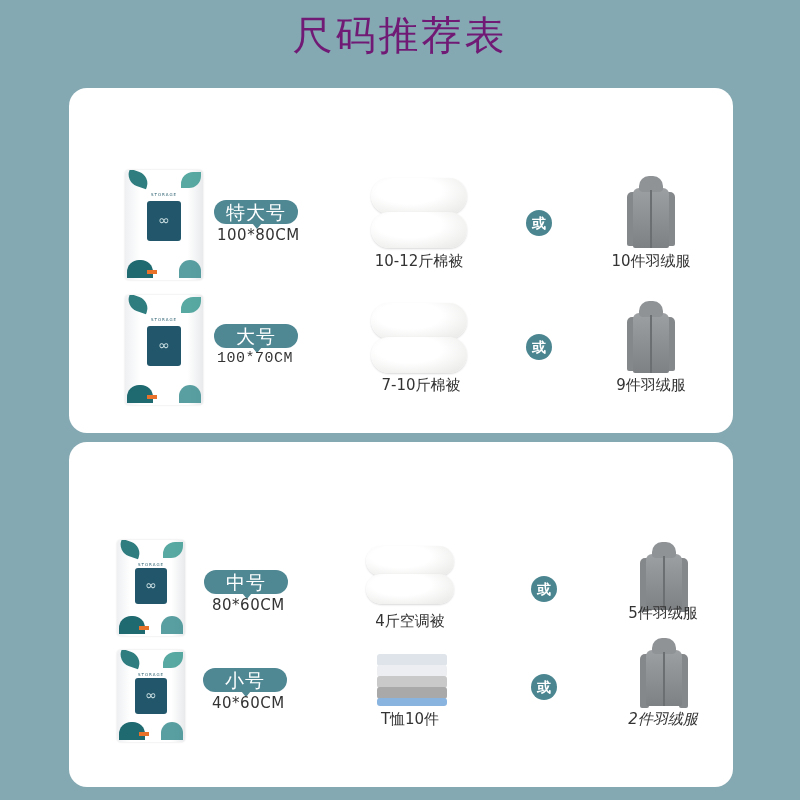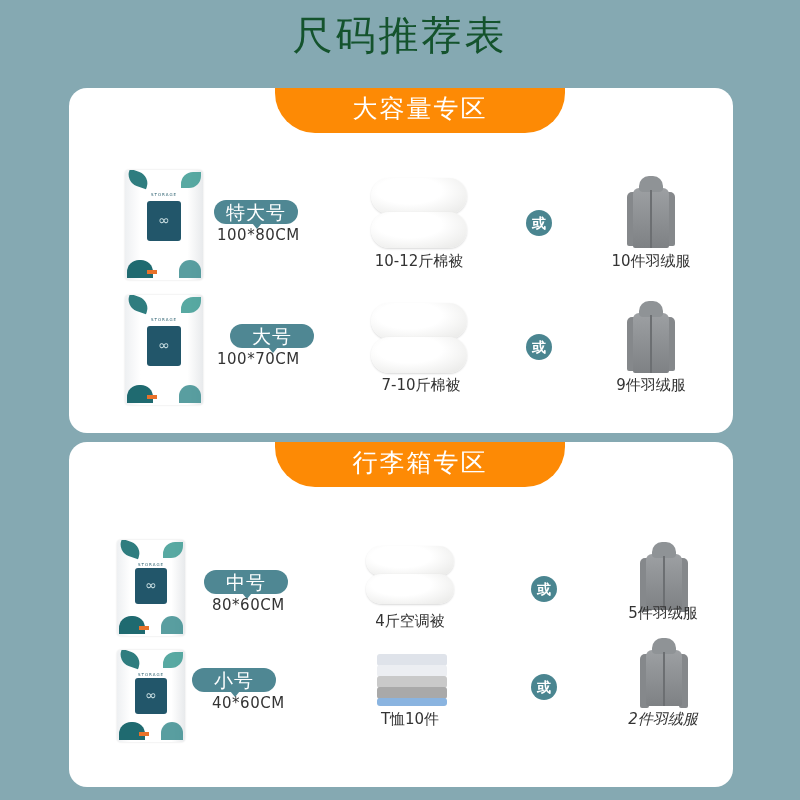--- a/index.html
+++ b/index.html
@@ -4,21 +4,21 @@
   <style>
     * { box-sizing: border-box; margin: 0; padding: 0; }
     html, body { width: 800px; height: 800px; overflow: hidden; }
     body {
       background: #85a9b2;
       font-family: "DejaVu Sans", "Liberation Sans", sans-serif;
       position: relative;
     }
     .page-title {
       position: absolute; top: 8px; left: 0; width: 800px;
-      text-align: center; color: #14532d; font-size: 40px; letter-spacing: 3px;
+      text-align: center; color: #701a75; font-size: 40px; letter-spacing: 3px;
       font-weight: 400;
     }
     .card {
       position: absolute; left: 69px; width: 664px; background: #ffffff;
       border-radius: 18px;
     }
     .card.c1 { top: 88px; height: 345px; }
     .card.c2 { top: 442px; height: 345px; }
     .section-tab {
       position: absolute; left: 206px; top: 0; width: 290px; height: 45px;
@@ -77,21 +77,20 @@
     .jacket .arm-l { position:absolute; left:0; top:16px; width:9px; height:54px; background:#85888b; border-radius:5px 2px 2px 2px; }
     .jacket .arm-r { position:absolute; right:0; top:16px; width:9px; height:54px; background:#85888b; border-radius:2px 5px 2px 2px; }
     .jacket .zip { position:absolute; left:23px; top:14px; width:2px; height:58px; background:#6c6f72; }
   </style>
 </head>
 <body>
 
 <div class="page-title">尺码推荐表</div>
 
 <div class="card c1">
-  <div class="section-tab">大容量专区</div>
 
   <div class="row" style="top:80px;">
     <div class="bag" style="left:56px; top:2px;">
       <div class="leaf-tl"></div>
       <div class="leaf-tr"></div>
       <div class="label-top">STORAGE</div>
       <div class="panel">∞</div>
       <div class="leaf-bl"></div>
       <div class="leaf-bl2"></div>
       <div class="leaf-br"></div>
@@ -117,41 +116,40 @@
   <div class="row" style="top:205px;">
     <div class="bag" style="left:56px; top:2px;">
       <div class="leaf-tl"></div>
       <div class="leaf-tr"></div>
       <div class="label-top">STORAGE</div>
       <div class="panel">∞</div>
       <div class="leaf-bl"></div>
       <div class="leaf-bl2"></div>
       <div class="leaf-br"></div>
     </div>
-    <div class="pill" style="left:145px; top:31px;margin-left:16px;">大号</div>
-    <div class="dims" style="left:148px; top:57px;">100*70CM</div>
+    <div class="pill" style="left:145px; top:31px;">大号</div>
+    <div class="dims" style="left:148px; top:57px;font-family:Liberation Mono, monospace;">100*70CM</div>
     <div class="blanket" style="left:302px; top:10px;">
       <div class="layer top"></div>
         <div class="layer bot"></div>
     </div>
     <div class="item-label" style="left:292px; top:83px; width:120px;">7-10斤棉被</div>
     <div class="or-badge" style="left:457px; top:41px;">或</div>
     <div class="jacket" style="left:558px; top:8px;">
       <div class="arm-l"></div>
         <div class="arm-r"></div>
         <div class="body"></div>
         <div class="hood"></div>
         <div class="zip"></div>
     </div>
     <div class="item-label" style="left:522px; top:83px; width:120px;">9件羽绒服</div>
   </div>
 </div>
 
 <div class="card c2">
-  <div class="section-tab">行李箱专区</div>
 
   <div class="row" style="top:98px;">
     <div class="bag" style="left:48px; top:0; width:68px; height:96px;">
       <div class="leaf-tl"></div>
       <div class="leaf-tr"></div>
       <div class="label-top">STORAGE</div>
       <div class="panel" style="left:18px; top:28px; width:32px; height:36px; line-height:34px;">∞</div>
       <div class="leaf-bl"></div>
       <div class="leaf-bl2"></div>
       <div class="leaf-br"></div>
@@ -177,21 +175,21 @@
   <div class="row" style="top:196px;">
     <div class="bag" style="left:48px; top:12px; width:68px; height:92px;">
       <div class="leaf-tl"></div>
       <div class="leaf-tr"></div>
       <div class="label-top">STORAGE</div>
       <div class="panel" style="left:18px; top:28px; width:32px; height:36px; line-height:34px;">∞</div>
       <div class="leaf-bl"></div>
       <div class="leaf-bl2"></div>
       <div class="leaf-br"></div>
     </div>
-    <div class="pill" style="left:123px; top:30px;">小号</div>
+    <div class="pill" style="left:134px; top:30px;">小号</div>
     <div class="dims" style="left:143px; top:56px;">40*60CM</div>
     <div class="shirts" style="left:308px; top:16px;">
       <div class="s" style="top:0; background:#dfe3ea;"></div>
       <div class="s" style="top:11px; background:#eceef2;"></div>
       <div class="s" style="top:22px; background:#c9c9c9;"></div>
       <div class="s" style="top:33px; background:#a9a9a9;"></div>
       <div class="s" style="top:44px; background:#8ab4e0; height:8px;"></div>
     </div>
     <div class="item-label" style="left:281px; top:72px; width:120px;">T恤10件</div>
     <div class="or-badge" style="left:462px; top:36px;">或</div>

